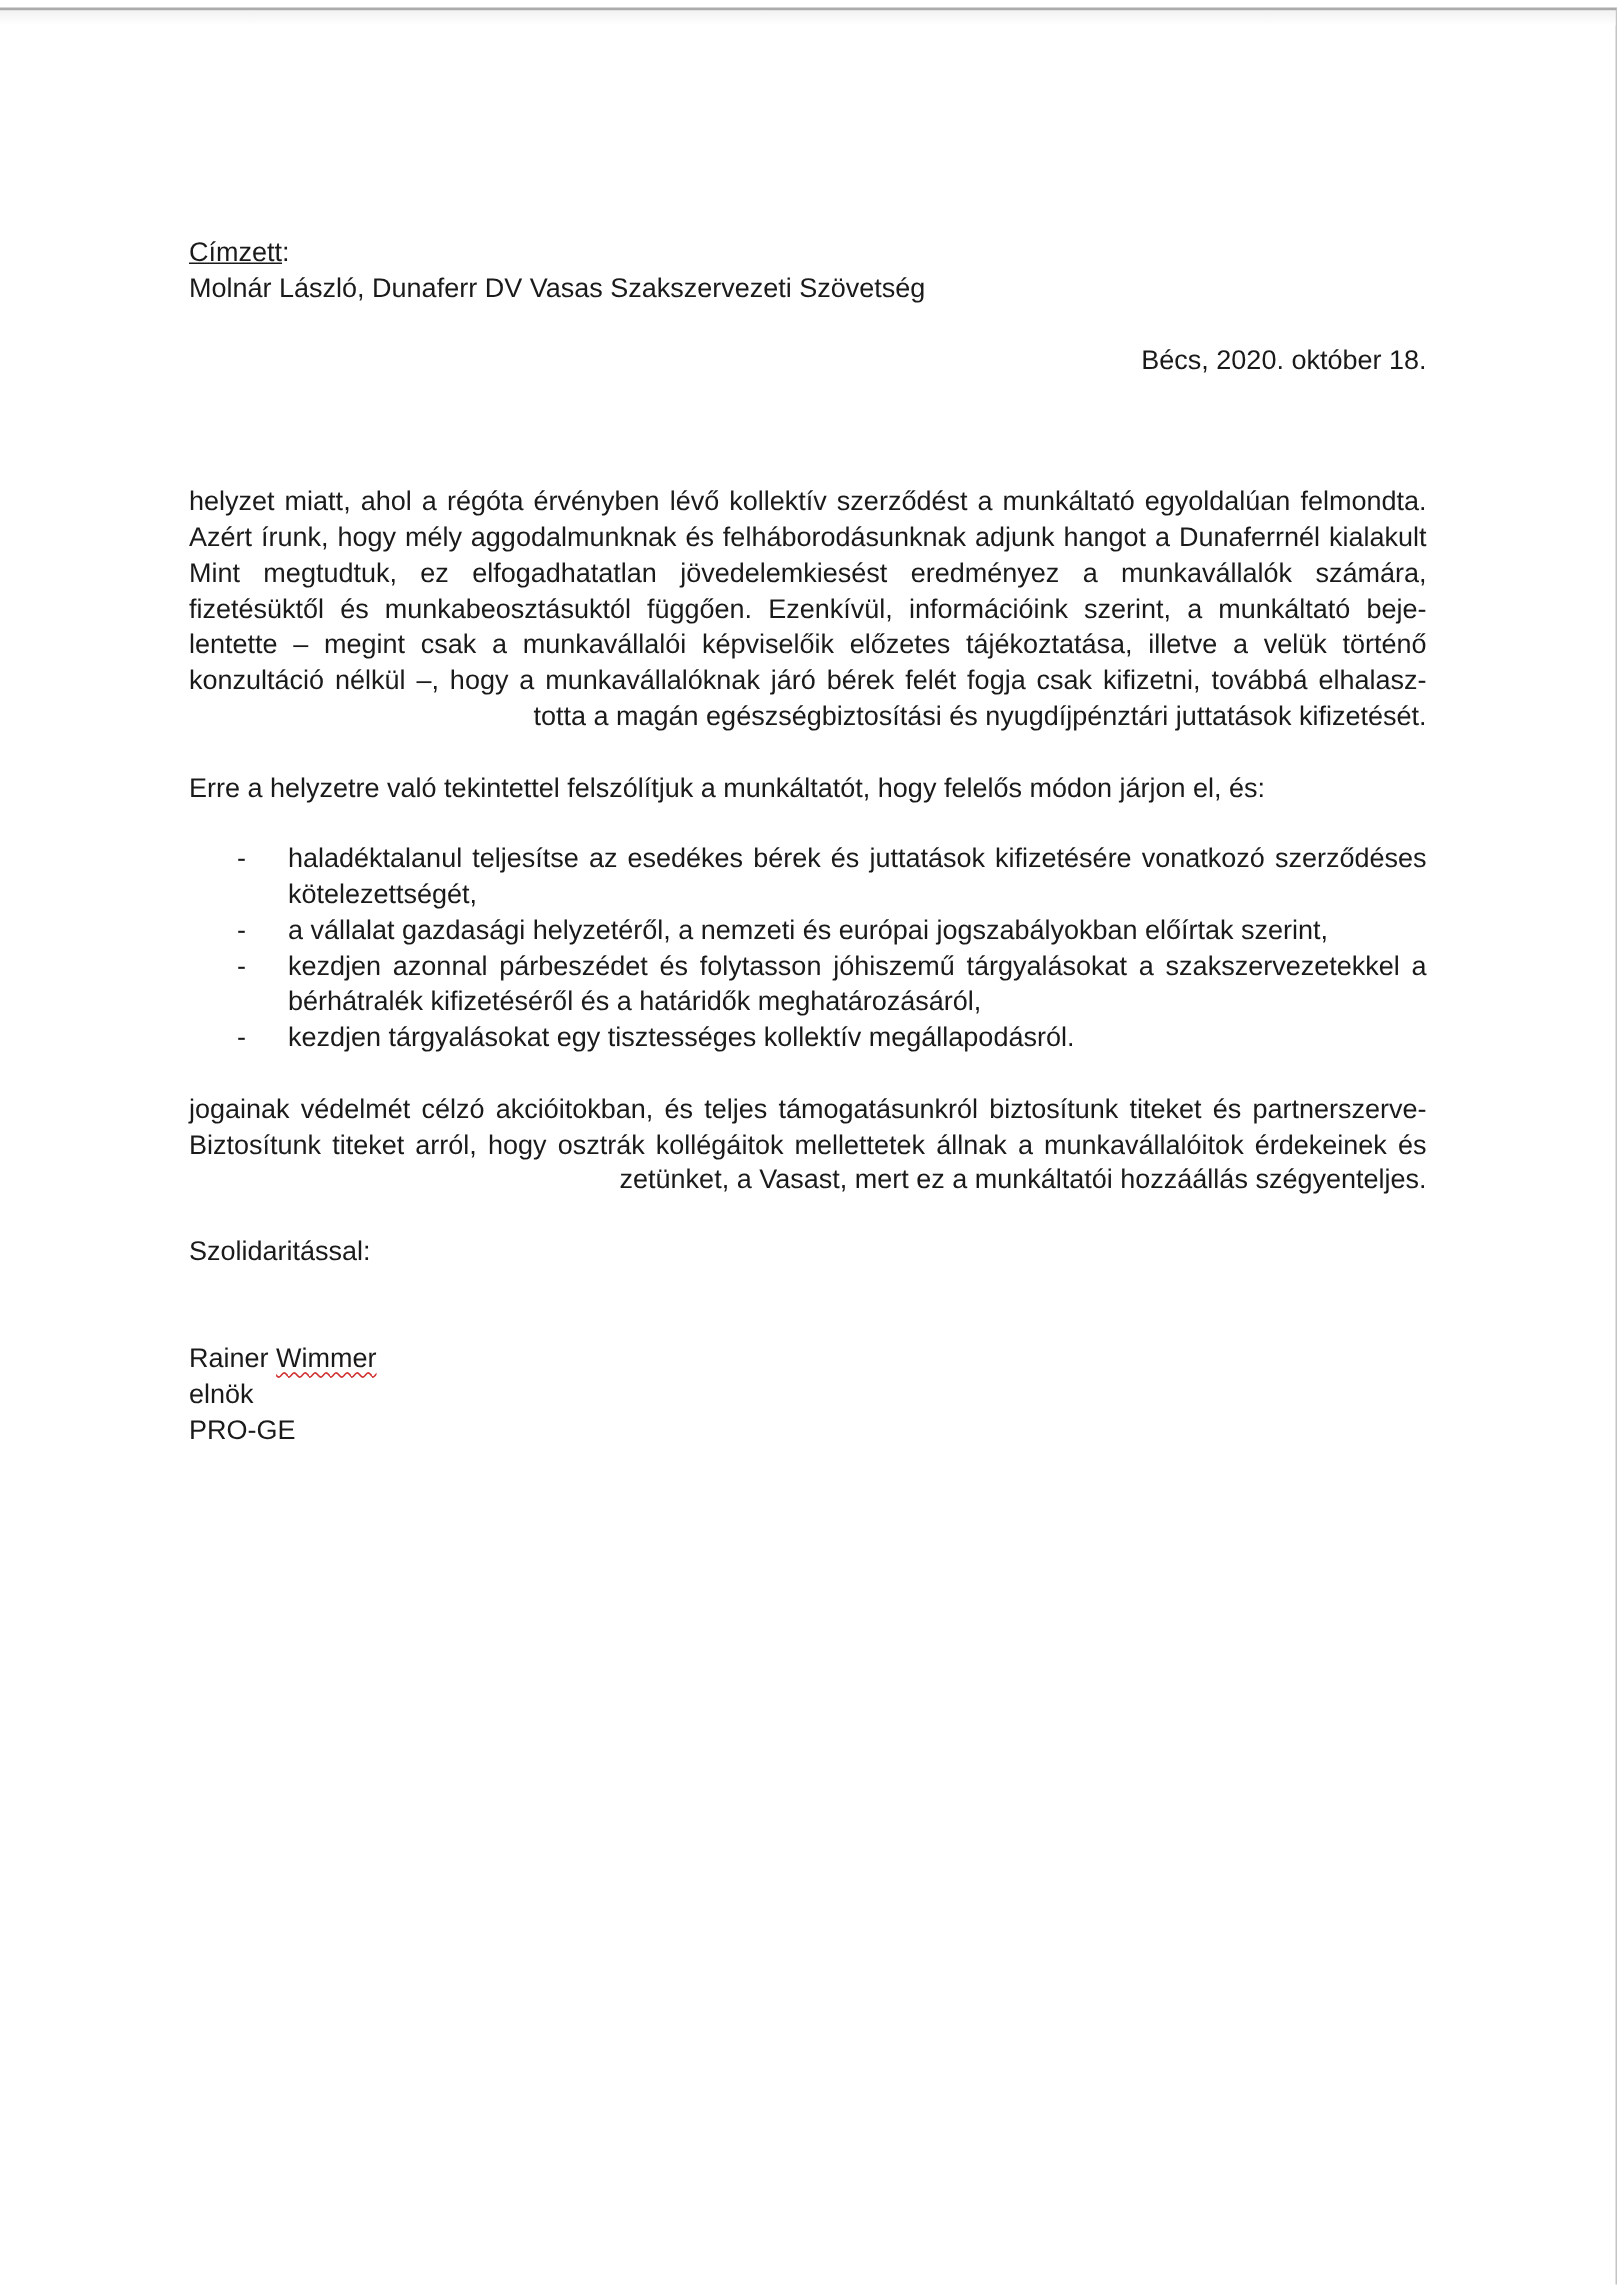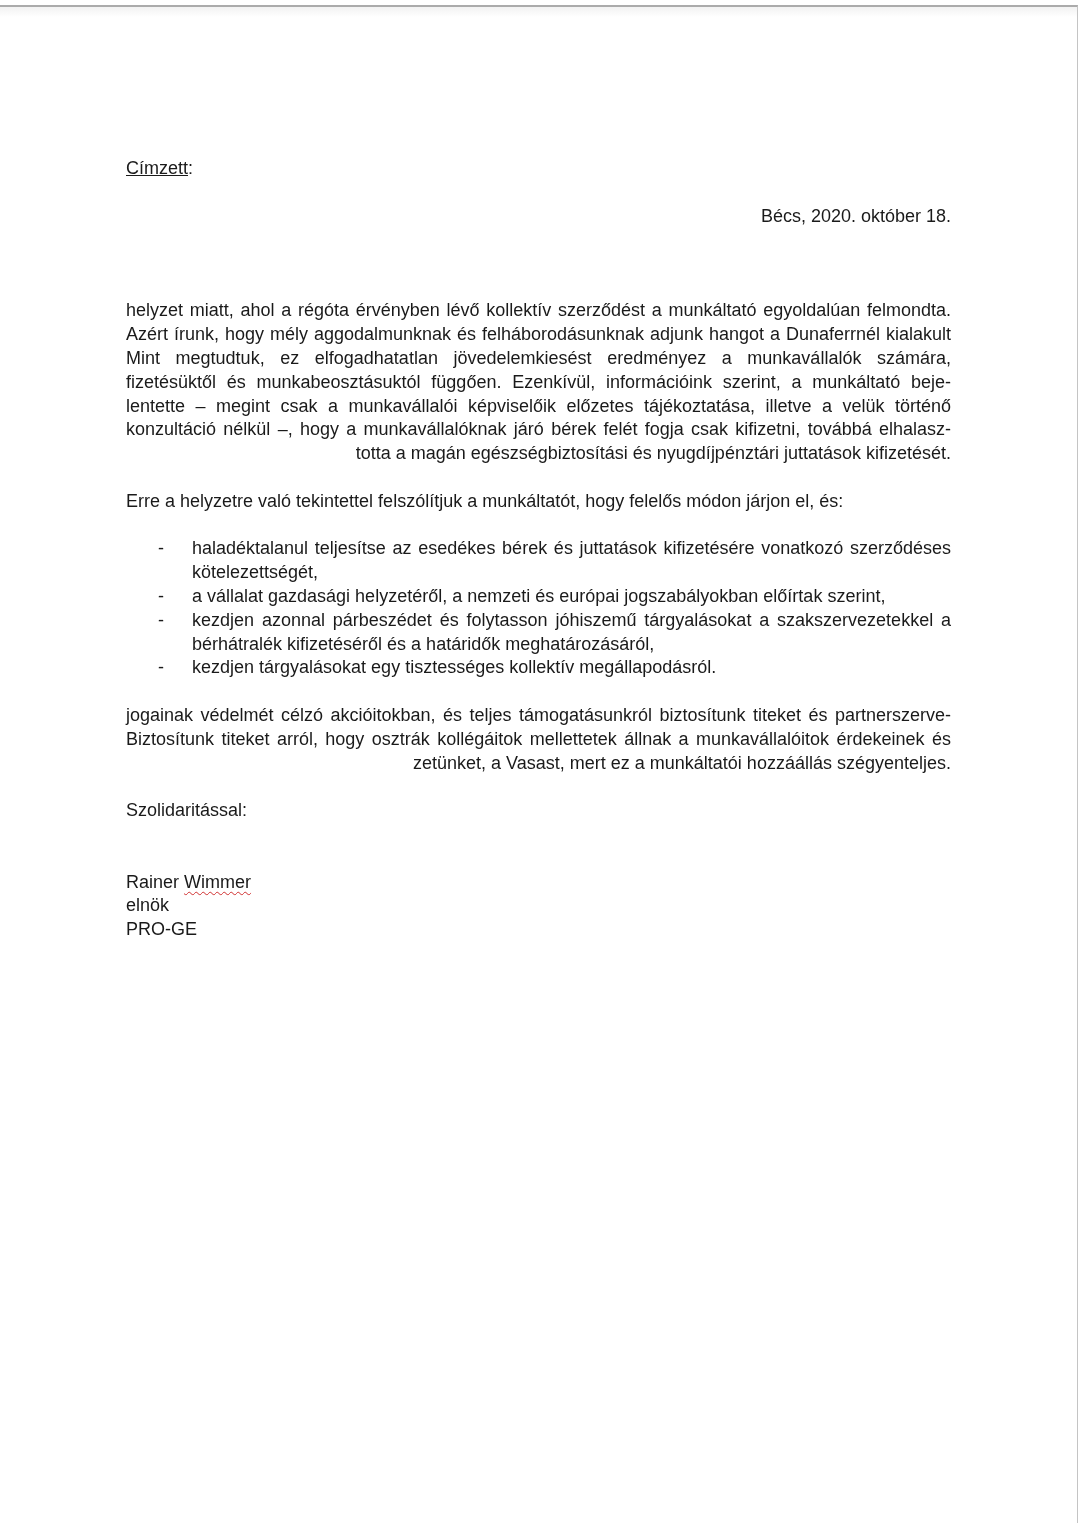--- a/index.html
+++ b/index.html
@@ -74,20 +74,21 @@
   </style>
 </head>
 <body>
 
 <div class="page">
   <div class="content">
 
     <div class="line">
       <span class="u">Címzett</span><span>:</span>
     </div>
+    <div class="line">Molnár László, Dunaferr DV Vasas Szakszervezeti Szövetség</div>
 
     <div class="gap-date-top"></div>
     <div class="line right">Bécs, 2020. október 18.</div>
     <div class="gap-date-bottom"></div>
 
     <div class="gap1"></div>
 
     <div class="para">
       <span class="jline">helyzet miatt, ahol a régóta érvényben lévő kollektív szerződést a munkáltató egyoldalúan felmondta.</span>
       <span class="jline">Azért írunk, hogy mély aggodalmunknak és felháborodásunknak adjunk hangot a Dunaferrnél kialakult</span>

